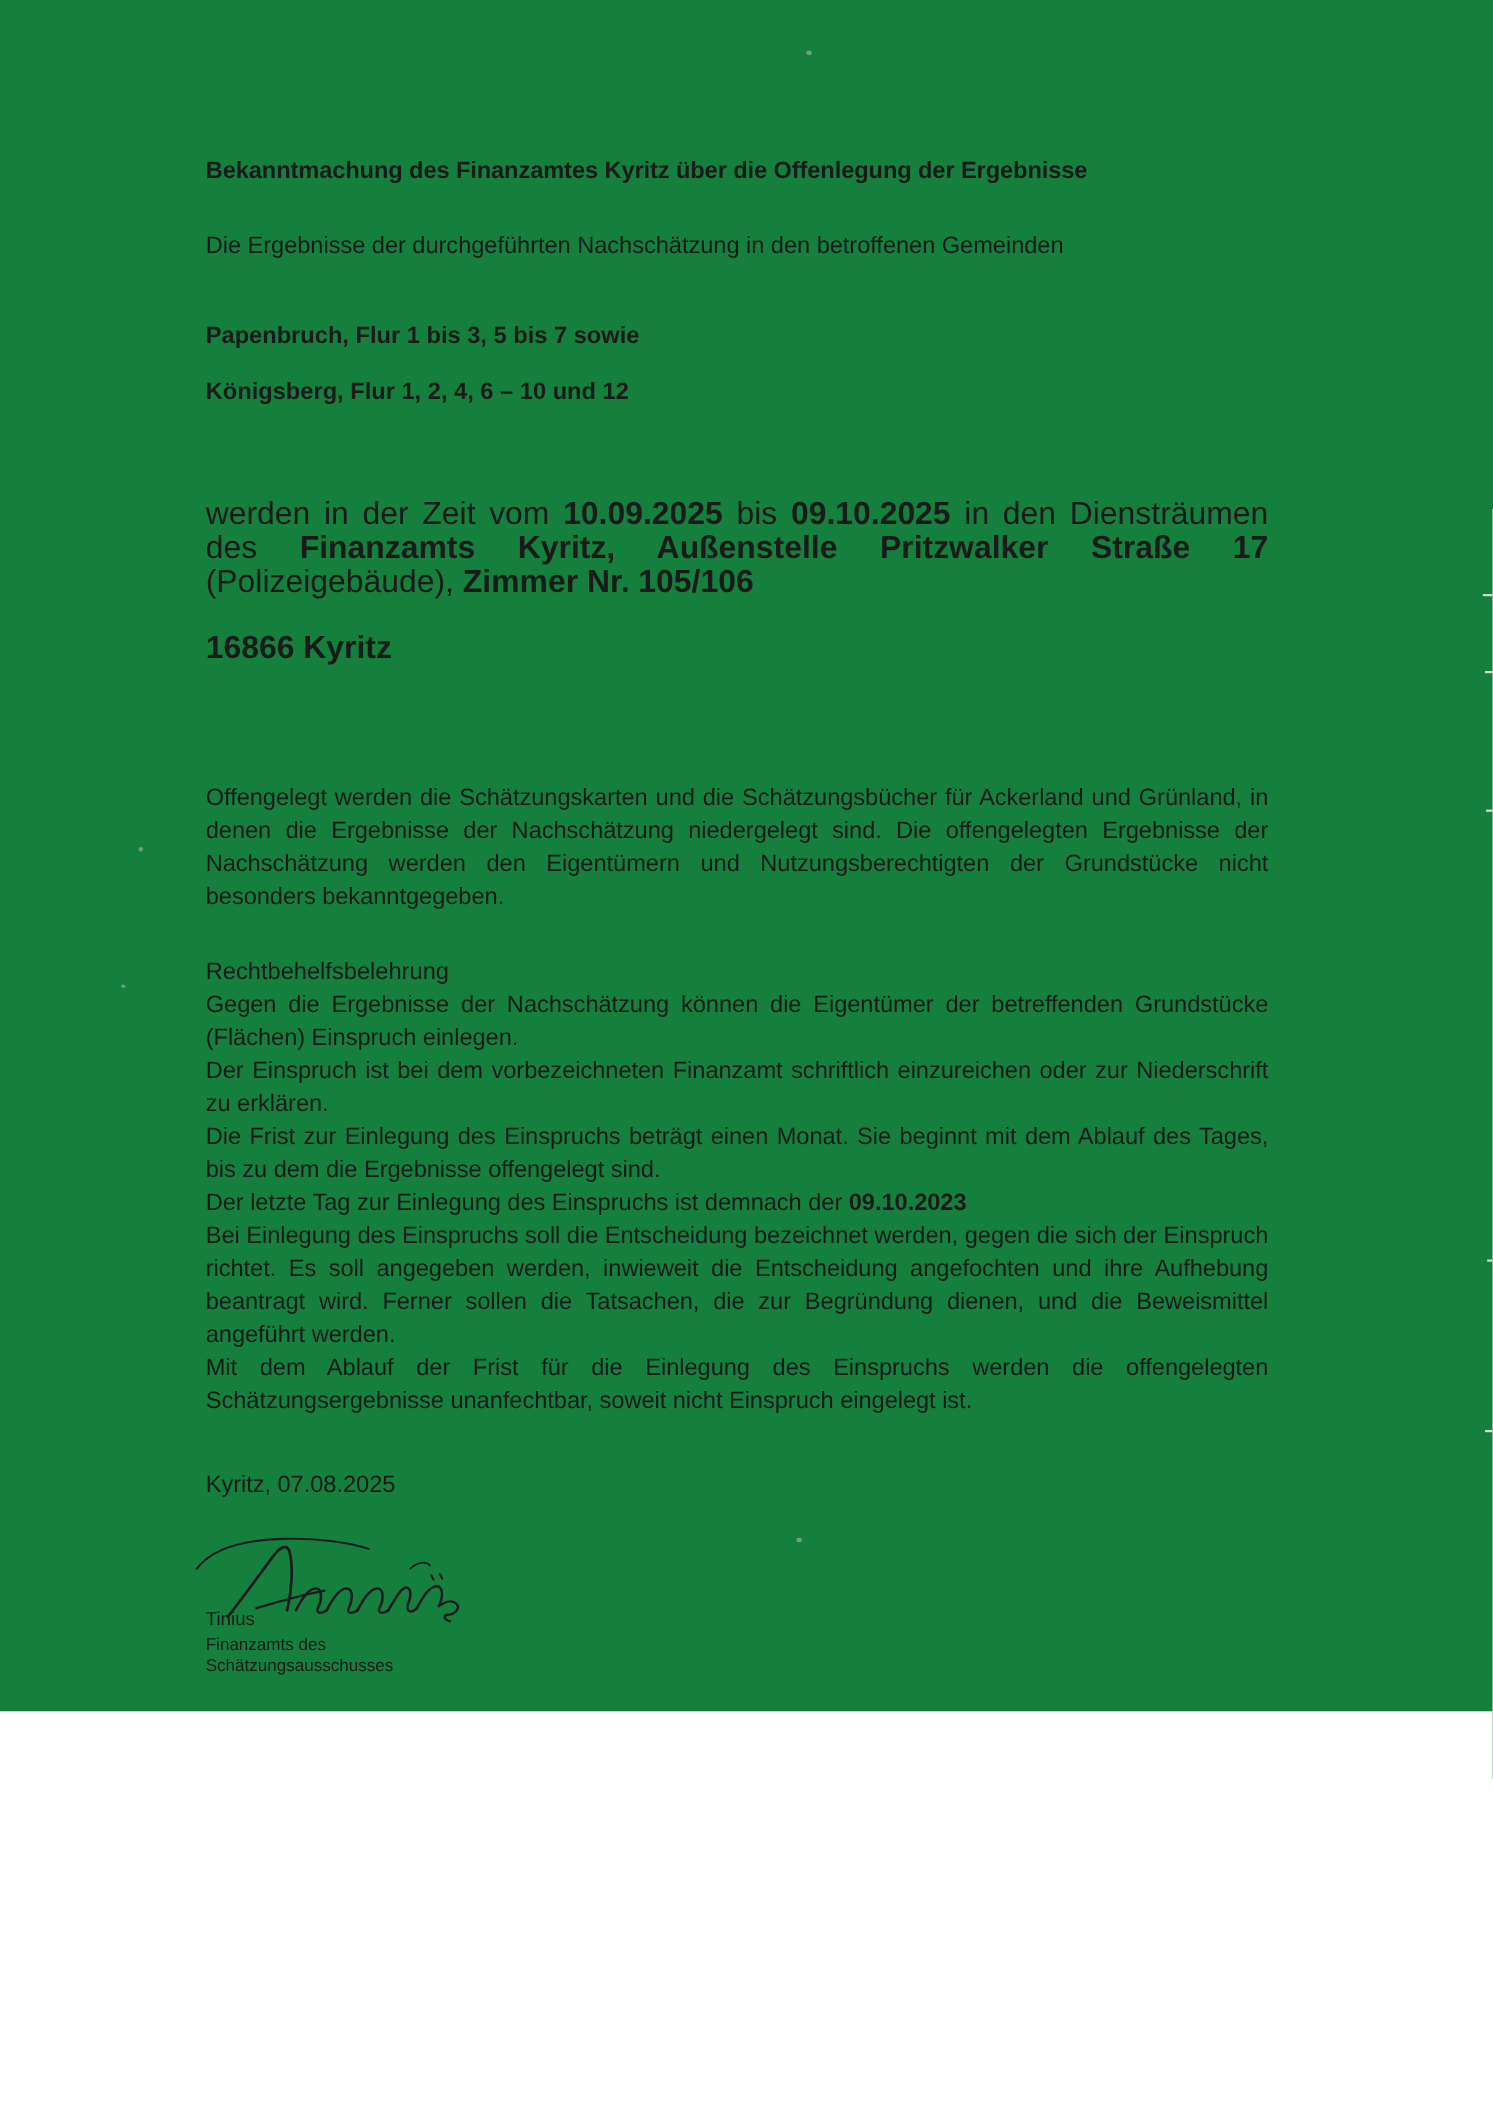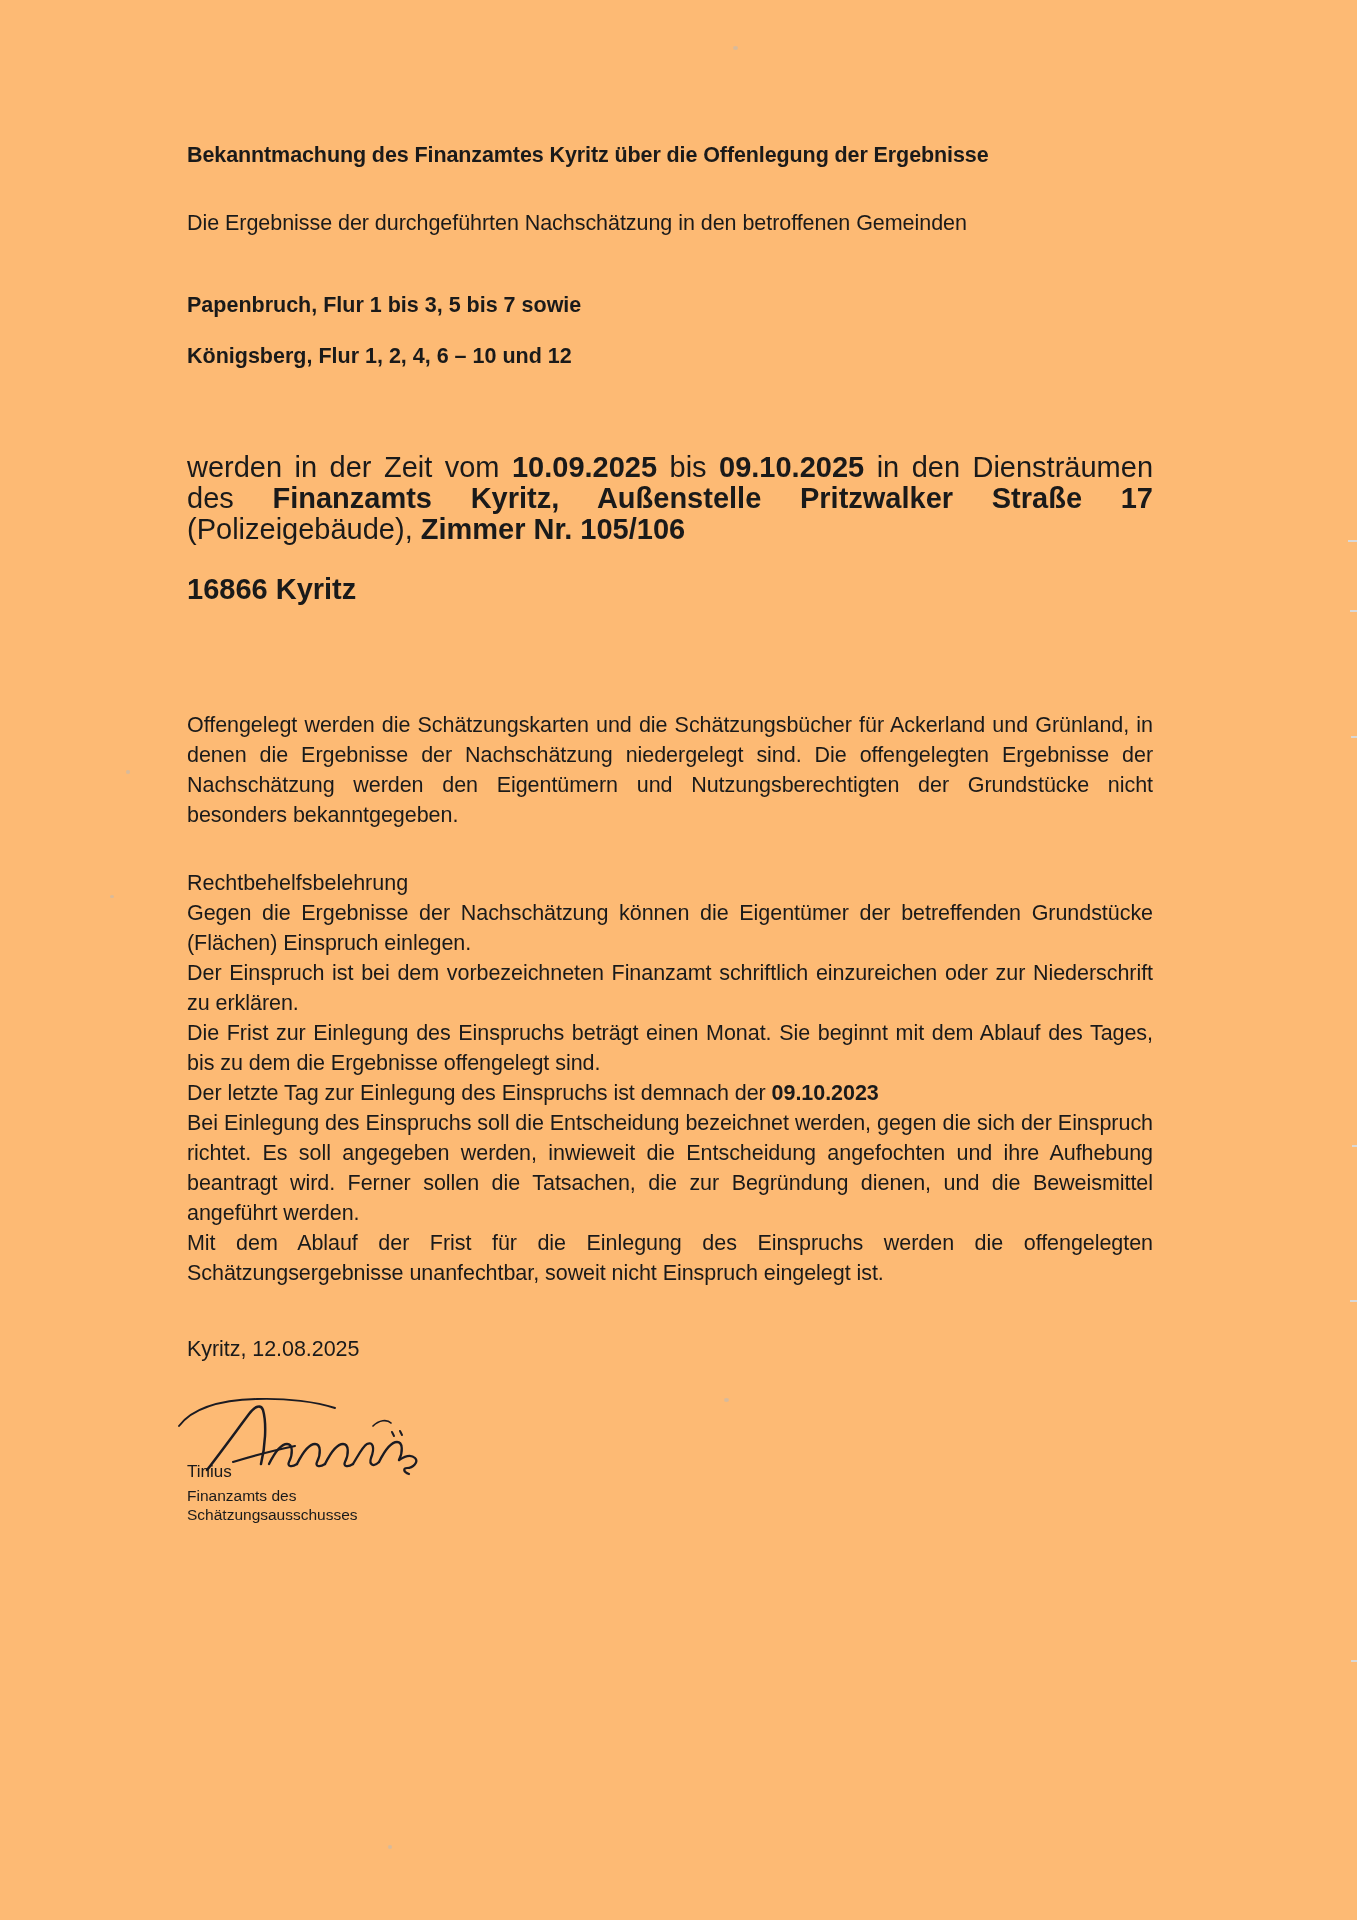--- a/index.html
+++ b/index.html
@@ -8,22 +8,22 @@
     padding: 0;
     background: #ffffff;
   }
   body {
     font-family: "Liberation Sans", sans-serif;
     color: #1a1a1a;
   }
   .page {
     position: relative;
     width: 1357px;
-    height: 1920px;
-    background: #fdba74;
+    height: 1556px;
+    background: #15803d;
     overflow: hidden;
     box-sizing: border-box;
     padding-left: 42px;
   }
   
   .scan-speck {
     position: absolute;
     background: #b9b9b9;
     border-radius: 50%;
     opacity: .55;
@@ -158,21 +158,21 @@
       <p class="para justify">Gegen die Ergebnisse der Nachschätzung können die Eigentümer der betreffenden Grundstücke (Flächen) Einspruch einlegen.</p>
       <p class="para justify">Der Einspruch ist bei dem vorbezeichneten Finanzamt schriftlich einzureichen oder zur Niederschrift zu erklären.</p>
       <p class="para justify">Die Frist zur Einlegung des Einspruchs beträgt einen Monat. Sie beginnt mit dem Ablauf des Tages, bis zu dem die Ergebnisse offengelegt sind.</p>
       <p class="para"><span>Der letzte Tag zur Einlegung des Einspruchs ist demnach der </span><span class="bold">09.10.2023</span></p>
       <p class="para justify">Bei Einlegung des Einspruchs soll die Entscheidung bezeichnet werden, gegen die sich der Einspruch richtet. Es soll angegeben werden, inwieweit die Entscheidung angefochten und ihre Aufhebung beantragt wird. Ferner sollen die Tatsachen, die zur Begründung dienen, und die Beweismittel angeführt werden.</p>
       <p class="para justify">Mit dem Ablauf der Frist für die Einlegung des Einspruchs werden die offengelegten Schätzungsergebnisse unanfechtbar, soweit nicht Einspruch eingelegt ist.</p>
     </div>
 
     <div class="spacer-xl"></div>
 
-    <p class="para">Kyritz, 12.08.2025</p>
+    <p class="para">Kyritz, 07.08.2025</p>
 
     <div class="sig-wrap">
       <svg class="signature" viewBox="0 0 330 90" xmlns="http://www.w3.org/2000/svg">
         <g fill="none" stroke="#1b1b22" stroke-linecap="round" stroke-linejoin="round">
           <path d="M2 34 C 14 18, 40 8, 80 7 C 110 6, 140 10, 158 16" stroke-width="1.9"></path>
           <path d="M30 78 C 44 60, 60 38, 72 22 C 78 14, 84 12, 86 18 C 90 32, 88 56, 84 72" stroke-width="2.5"></path>
           <path d="M56 70 C 76 64, 98 58, 118 54" stroke-width="2.1"></path>
           <path d="M92 72 C 98 60, 104 52, 110 52 C 116 52, 116 62, 112 70 C 110 74, 114 76, 120 72" stroke-width="2.3"></path>
           <path d="M120 72 C 126 60, 132 52, 138 52 C 144 52, 144 62, 140 70 C 138 74, 142 76, 148 72" stroke-width="2.3"></path>
           <path d="M148 72 C 154 60, 160 52, 166 52 C 172 52, 172 62, 168 70 C 166 74, 170 76, 176 72" stroke-width="2.3"></path>

